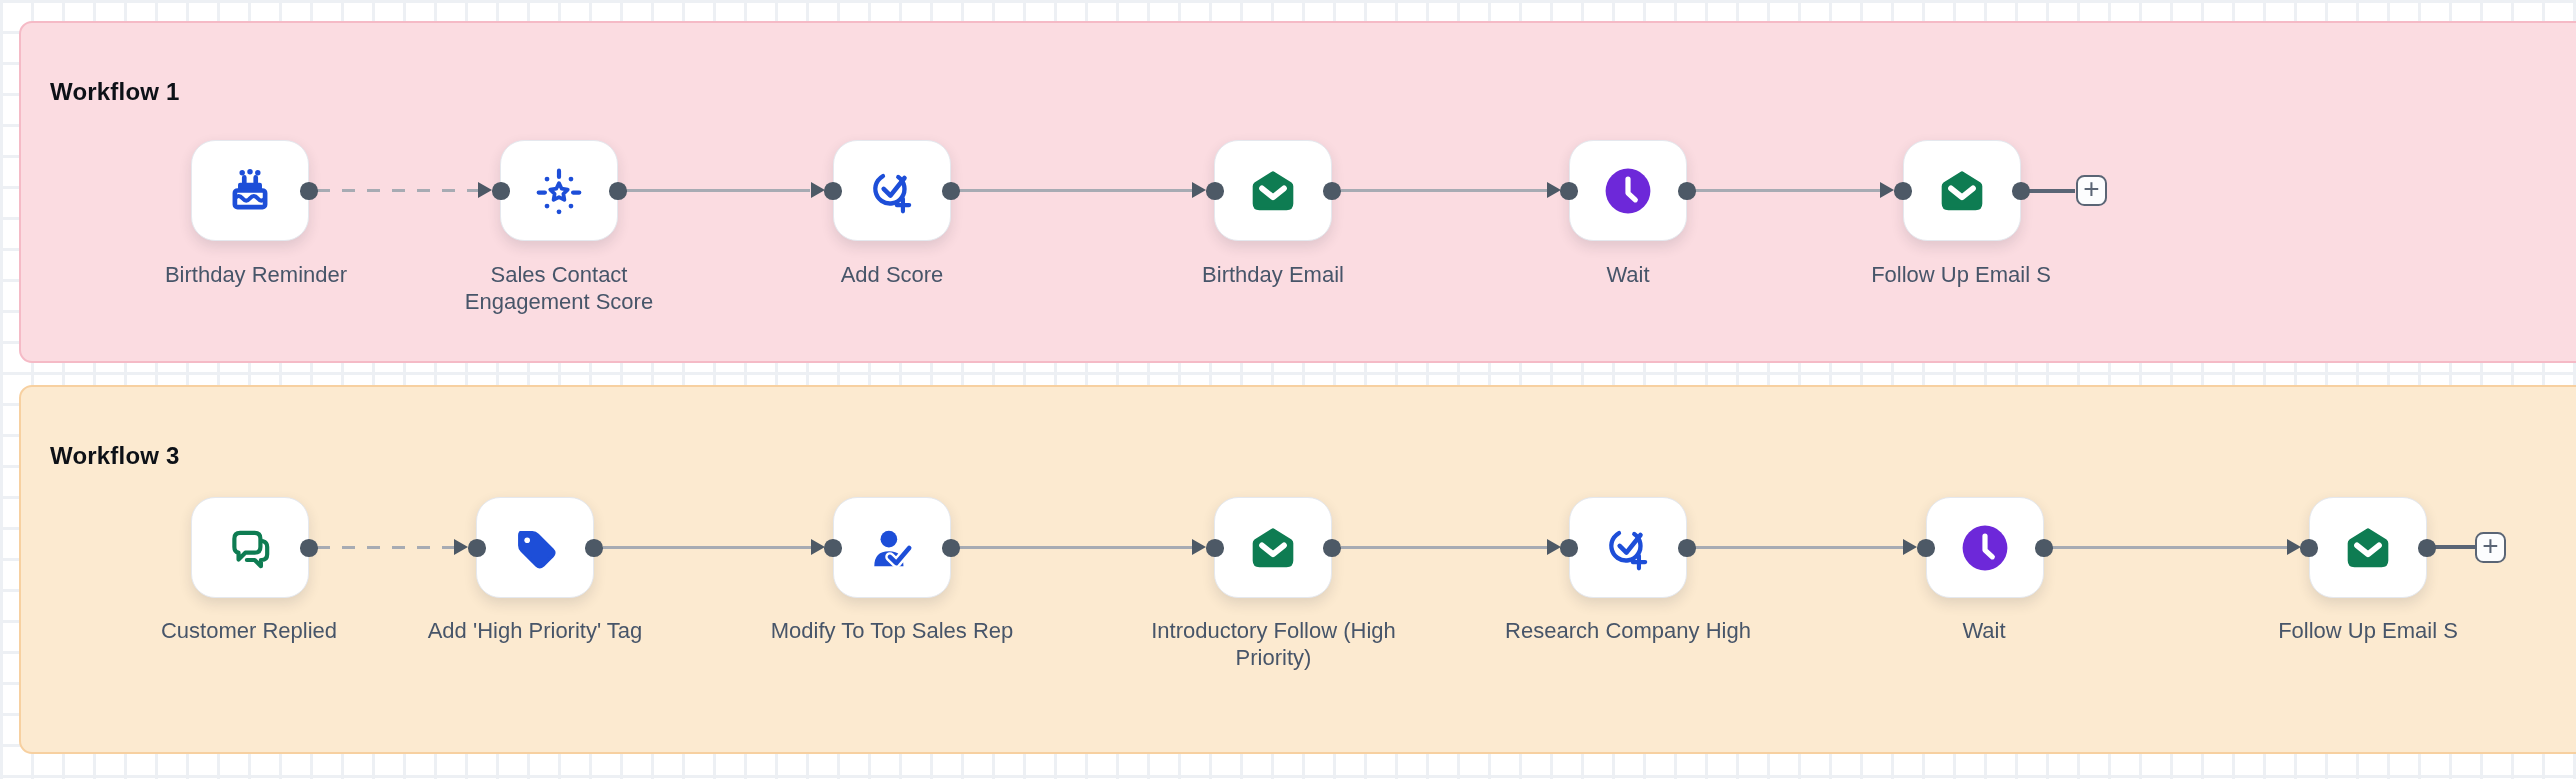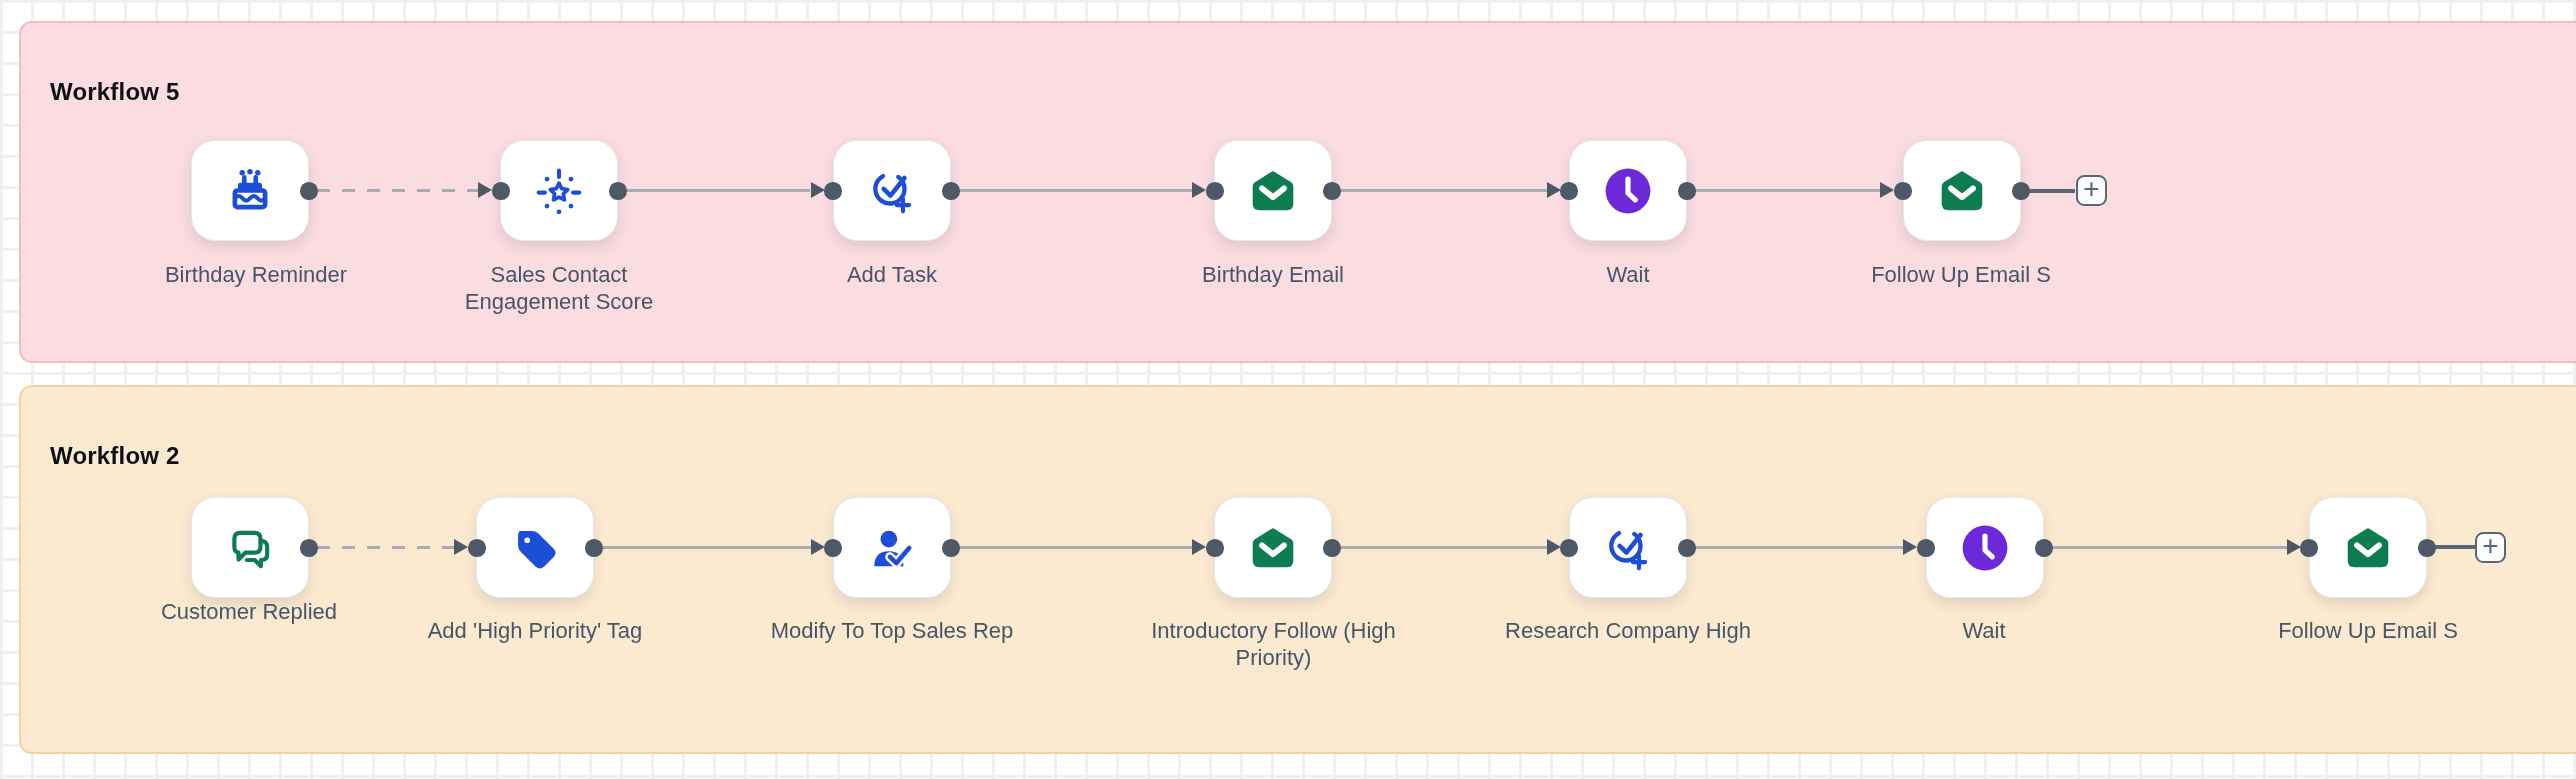--- a/index.html
+++ b/index.html
@@ -89,22 +89,22 @@
     cursor:pointer;
   }
   .add-btn span{margin-top:-2.8px;}
 </style>
 </head>
 <body>
 
 <div id="canvas">
   <section class="panel" id="panel-0" style="left: 19.3px; top: 21px; width: 2569px; height: 342px; background: rgb(251, 220, 225); border-color: rgb(245, 186, 198);"></section>
   <section class="panel" id="panel-1" style="left: 19.3px; top: 385px; width: 2569px; height: 369px; background: rgb(252, 234, 208); border-color: rgb(247, 208, 160);"></section>
-  <h2 class="panel-title" id="title-0" style="left: 50px; top: 58px;">Workflow 5</h2>
-  <h2 class="panel-title" id="title-1" style="left: 50px; top: 422px;">Workflow 2</h2>
+  <h2 class="panel-title" id="title-0" style="left: 50px; top: 58px;">Workflow 1</h2>
+  <h2 class="panel-title" id="title-1" style="left: 50px; top: 422px;">Workflow 3</h2>
   <div id="graph-layer">
       <div class="node" style="left: 191px; top: 140px;">
         <span>
           <svg viewBox="0 0 48 48" fill="none">
     <circle cx="16.5" cy="6.5" r="2.6" fill="#1d4ed8"></circle>
             <circle cx="24" cy="5.5" r="2.6" fill="#1d4ed8"></circle>
             <circle cx="31.5" cy="6.5" r="2.6" fill="#1d4ed8"></circle>
     <path d="M18.5 11v5M29.5 11v5" stroke="#1d4ed8" stroke-width="4.5" stroke-linecap="round"></path>
     <rect x="12.5" y="16" width="23" height="7.5" rx="2" fill="#1d4ed8"></rect>
     <rect x="9.5" y="23.5" width="29" height="16" rx="2.5" stroke="#1d4ed8" stroke-width="4.5"></rect>
@@ -138,21 +138,21 @@
         <span>
           <svg viewBox="0 0 48 48" fill="none">
     <circle cx="22" cy="22" r="14" stroke="#1d4ed8" stroke-width="4.2" stroke-linecap="round" stroke-dasharray="72 16" transform="rotate(-55 22 22)"></circle>
     <path d="M16 22l6.5 6.5L36 11.5" stroke="#1d4ed8" stroke-width="4.4" stroke-linecap="round" stroke-linejoin="round"></path>
     <path d="M34.5 31.5v12M28.5 37.5h12" stroke="#1d4ed8" stroke-width="4" stroke-linecap="round"></path>
   </svg>
         </span>
       </div>
       <div class="port" style="left: 942px; top: 182px;"></div>
       <div class="port" style="left: 824px; top: 182px;"></div>
-      <div class="node-label" style="left: 754px; top: 261px; width: 276px;">Add Task</div>
+      <div class="node-label" style="left: 754px; top: 261px; width: 276px;">Add Score</div>
       <div class="wire" style="left: 959px; top: 189px; width: 233px;"></div>
       <div class="arrowhead" style="left: 1192px; top: 182px;"></div>
       <div class="node" style="left: 1214px; top: 140px;">
         <span>
           <svg viewBox="0 0 48 48" fill="none">
     <path d="M24 6.5 41 17.2q1 .8 1 2.3V36q0 5-5 5H11q-5 0-5-5V19.5q0-1.5 1-2.3z" fill="#0e7c52" stroke="#0e7c52" stroke-width="3" stroke-linejoin="round"></path>
     <path d="M13.5 21.5 24 30l10.5-8.5" stroke="#ffffff" stroke-width="5.6" stroke-linecap="round" stroke-linejoin="round"></path>
   </svg>
         </span>
       </div>
@@ -191,21 +191,21 @@
       </div>
       <div class="node" style="left: 191px; top: 497px;">
         <span>
           <svg viewBox="0 0 48 48" fill="none">
     <path d="M14.5 9.5h14q5.5 0 5.5 5.5v8q0 5.5-5.5 5.5h-9l-6.5 6.5v-6.5q-4 -0.5 -4-5.5v-8q0-5.5 5.5-5.5z" stroke="#0e7c52" stroke-width="4" stroke-linejoin="round"></path>
     <path d="M36.5 17.5q4 1 4 5.5v7q0 5.5-5.5 5.5h-.5v6l-6-6h-7.5" stroke="#0e7c52" stroke-width="4" stroke-linecap="round" stroke-linejoin="round"></path>
   </svg>
         </span>
       </div>
       <div class="port" style="left: 300px; top: 539px;"></div>
-      <div class="node-label" style="left: 111px; top: 598px; width: 276px;">Customer Replied</div>
+      <div class="node-label" style="left: 111px; top: 617px; width: 276px;">Customer Replied</div>
       <div class="wire dashed" style="left: 317px; top: 546px; width: 137px;"></div>
       <div class="arrowhead" style="left: 454px; top: 539px;"></div>
       <div class="node" style="left: 476px; top: 497px;">
         <span>
           <svg viewBox="0 0 48 48" fill="none">
     <path d="M10 9.5h11.5q2.8 0 4.8 2l14.2 14.2q2.8 2.8 0 5.9l-8.9 8.9q-3.1 2.8-5.9 0L11.5 26.3q-2-2-2-4.8V11.5q0-2 2-2z" fill="#1d4ed8" stroke="#1d4ed8" stroke-width="3.5" stroke-linejoin="round"></path>
     <circle cx="16.5" cy="16.5" r="2.7" fill="#ffffff"></circle>
   </svg>
         </span>
       </div>

